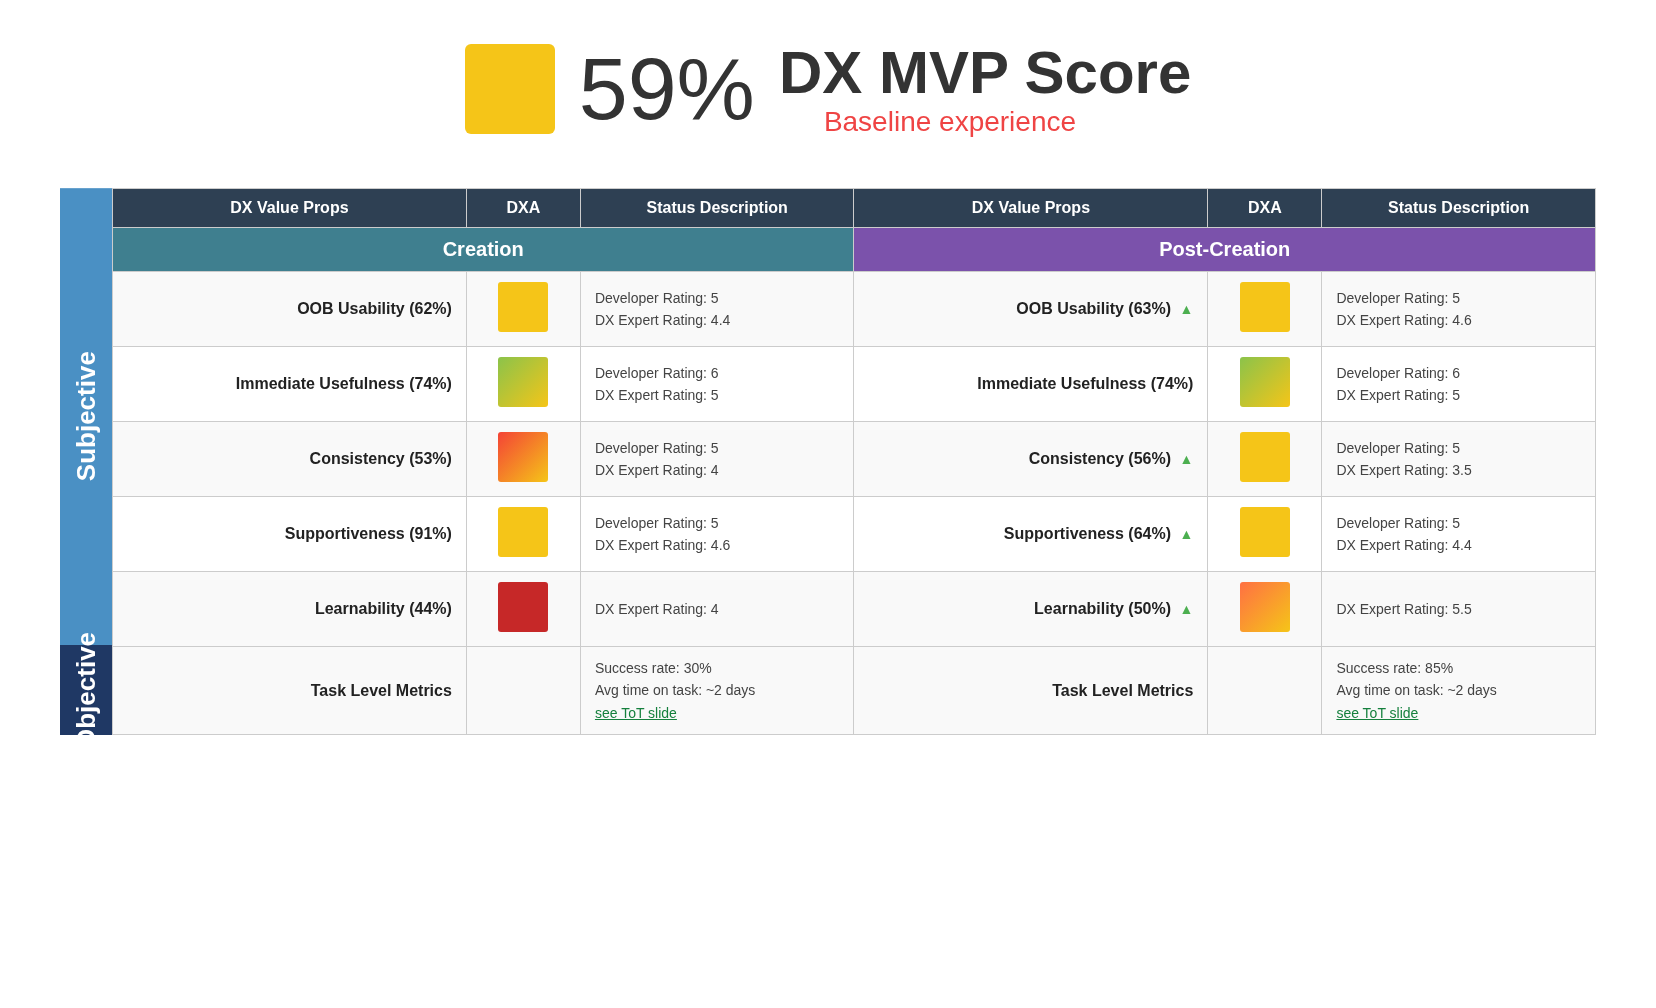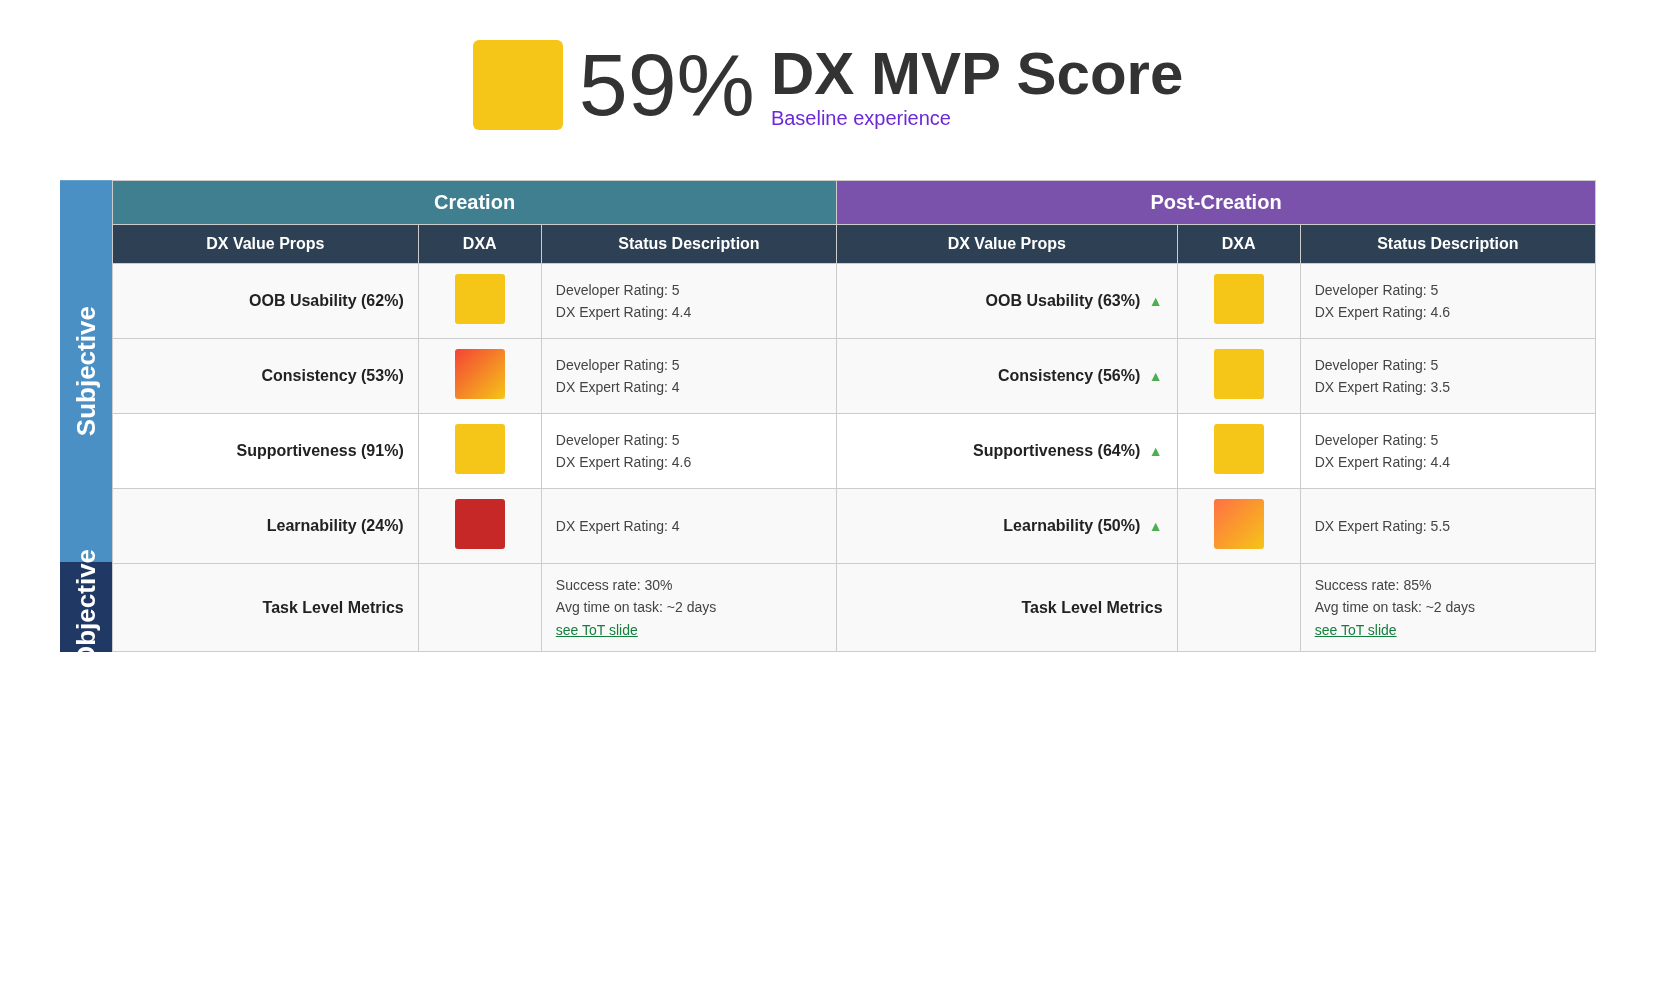--- a/index.html
+++ b/index.html
@@ -11,21 +11,21 @@
       display: flex;
       flex-direction: column;
       align-items: center;
       padding: 40px 60px;
     }
 
     
     .score-header {
       display: flex;
       align-items: center;
-      gap: 16px;
+      gap: 24px;
       margin-bottom: 50px;
       align-self: center;
     }
     .score-box {
       width: 90px;
       height: 90px;
       background: #F5C518;
       border-radius: 6px;
       flex-shrink: 0;
     }
@@ -39,23 +39,24 @@
       display: flex;
       flex-direction: column;
     }
     .score-title {
       font-size: 60px;
       font-weight: 700;
       color: #333;
       line-height: 1.1;
     }
     .score-subtitle {
-      font-size: 20px;
-      color: #6d28d9;
+      font-size: 28px;
+      color: #ef4444;
       font-weight: 400;
+      margin-left: 45px;
     }
 
     
     .table-wrapper {
       width: 100%;
       display: flex;
       gap: 0;
     }
 
     
@@ -197,60 +198,68 @@
 
   <div class="side-labels">
     <div class="side-label-subjective">Subjective</div>
     <div class="side-label-objective">Objective</div>
   </div>
 
   <table class="main-table">
     <thead>
 
       <tr>
-        <th colspan="3" class="section-header-creation">Creation</th>
-        <th colspan="3" class="section-header-postcreation">Post-Creation</th>
-      </tr>
-
-      <tr>
         <th class="col-header">DX Value Props</th>
         <th class="col-header">DXA</th>
         <th class="col-header">Status Description</th>
         <th class="col-header">DX Value Props</th>
         <th class="col-header">DXA</th>
         <th class="col-header">Status Description</th>
       </tr>
+
+      <tr>
+        <th colspan="3" class="section-header-creation">Creation</th>
+        <th colspan="3" class="section-header-postcreation">Post-Creation</th>
+      </tr>
     </thead>
     <tbody id="table-body">
     <tr class="row-even">
           <td class="value-prop-cell">OOB Usability (62%)</td>
           <td class="dxa-cell"><div class="color-square sq-yellow"></div></td>
           <td class="status-cell">Developer Rating: 5<br>DX Expert Rating: 4.4</td>
           <td class="value-prop-cell">OOB Usability (63%) <span class="arrow-up">▲</span></td>
           <td class="dxa-cell"><div class="color-square sq-yellow"></div></td>
           <td class="status-cell">Developer Rating: 5<br>DX Expert Rating: 4.6</td>
+        </tr>
+        <tr class="row-odd">
+          <td class="value-prop-cell">Immediate Usefulness (74%)</td>
+          <td class="dxa-cell"><div class="color-square sq-yellow-green"></div></td>
+          <td class="status-cell">Developer Rating: 6<br>DX Expert Rating: 5</td>
+          <td class="value-prop-cell">Immediate Usefulness (74%)</td>
+          <td class="dxa-cell"><div class="color-square sq-yellow-green"></div></td>
+          <td class="status-cell">Developer Rating: 6<br>DX Expert Rating: 5</td>
         </tr>
         <tr class="row-even">
           <td class="value-prop-cell">Consistency (53%)</td>
           <td class="dxa-cell"><div class="color-square sq-yellow-red"></div></td>
           <td class="status-cell">Developer Rating: 5<br>DX Expert Rating: 4</td>
           <td class="value-prop-cell">Consistency (56%) <span class="arrow-up">▲</span></td>
           <td class="dxa-cell"><div class="color-square sq-yellow"></div></td>
           <td class="status-cell">Developer Rating: 5<br>DX Expert Rating: 3.5</td>
         </tr>
         <tr class="row-odd">
           <td class="value-prop-cell">Supportiveness (91%)</td>
           <td class="dxa-cell"><div class="color-square sq-yellow"></div></td>
           <td class="status-cell">Developer Rating: 5<br>DX Expert Rating: 4.6</td>
           <td class="value-prop-cell">Supportiveness (64%) <span class="arrow-up">▲</span></td>
           <td class="dxa-cell"><div class="color-square sq-yellow"></div></td>
           <td class="status-cell">Developer Rating: 5<br>DX Expert Rating: 4.4</td>
         </tr>
         <tr class="row-even">
-          <td class="value-prop-cell">Learnability (24%)</td>
+          <td class="value-prop-cell">Learnability (44%)</td>
           <td class="dxa-cell"><div class="color-square sq-red"></div></td>
           <td class="status-cell">DX Expert Rating: 4</td>
           <td class="value-prop-cell">Learnability (50%) <span class="arrow-up">▲</span></td>
           <td class="dxa-cell"><div class="color-square sq-orange-yellow"></div></td>
           <td class="status-cell">DX Expert Rating: 5.5</td>
         </tr>
         <tr class="objective-row">
           <td class="value-prop-cell">Task Level Metrics</td>
           <td></td>
           <td class="status-cell">Success rate: 30%<br>Avg time on task: ~2 days<br><span class="link-style">see ToT slide</span></td>

